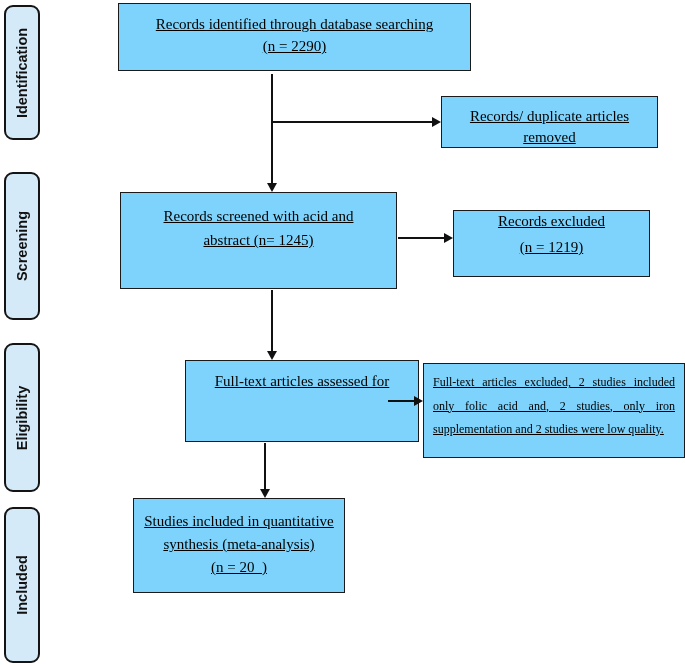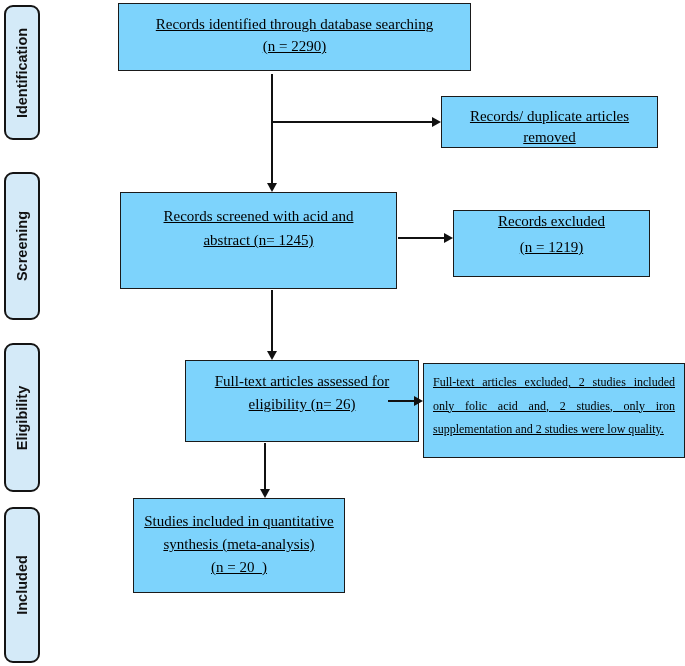--- a/index.html
+++ b/index.html
@@ -106,21 +106,20 @@
     <span class="bl">abstract (n= 1245)</span>
   </div>
 
   <div class="box box4">
     <span class="bl">Records excluded</span>
     <span class="bl gap">(n = 1219)</span>
   </div>
 
   <div class="box box5">
     <span class="bl">Full-text articles assessed for</span>
-    <span class="bl">eligibility (n= 26)</span>
   </div>
 
   <div class="box box6">
     <span>Full-text articles excluded, 2 studies included only folic acid and, 2 studies, only iron supplementation and 2 studies were low quality.</span>
   </div>
 
   <div class="box box7">
     <span class="bl">Studies included in quantitative</span>
     <span class="bl">synthesis (meta-analysis)</span>
     <span class="bl">(n = 20&nbsp;&nbsp;)</span>

